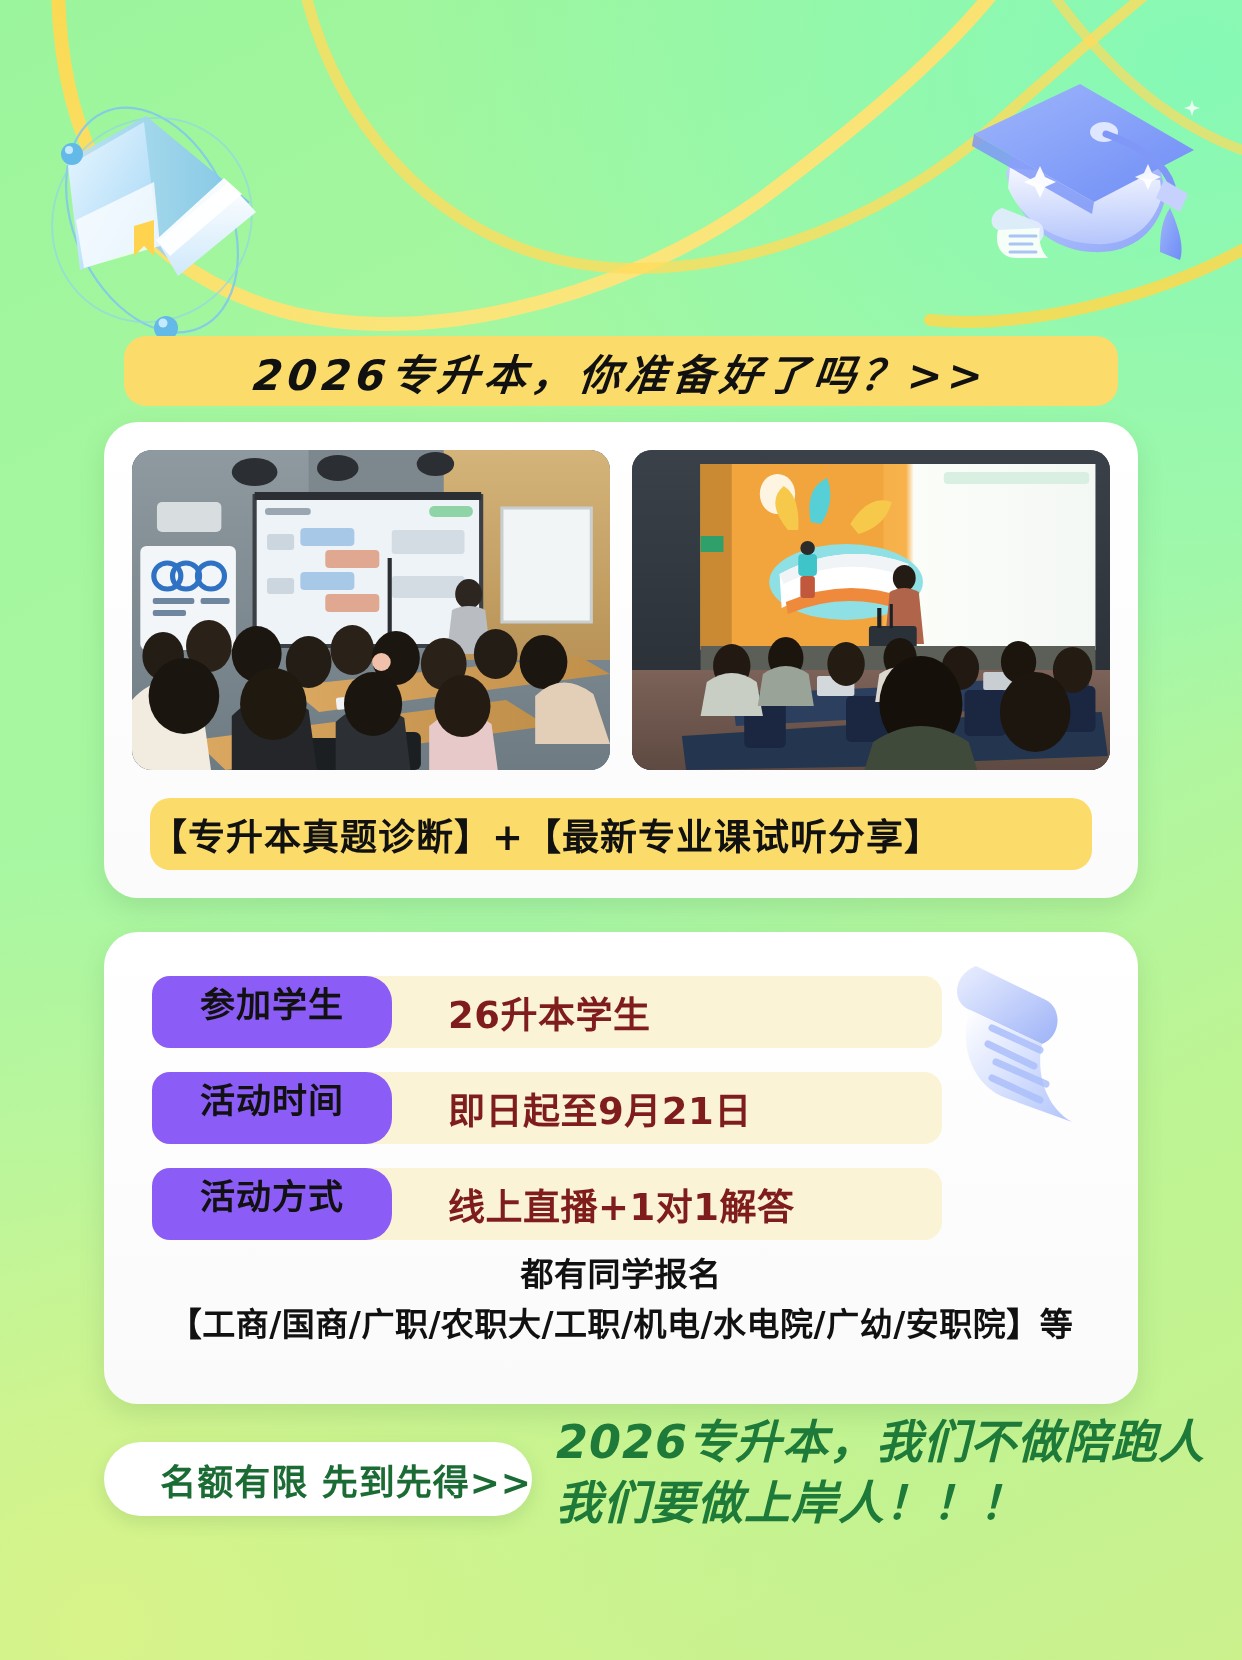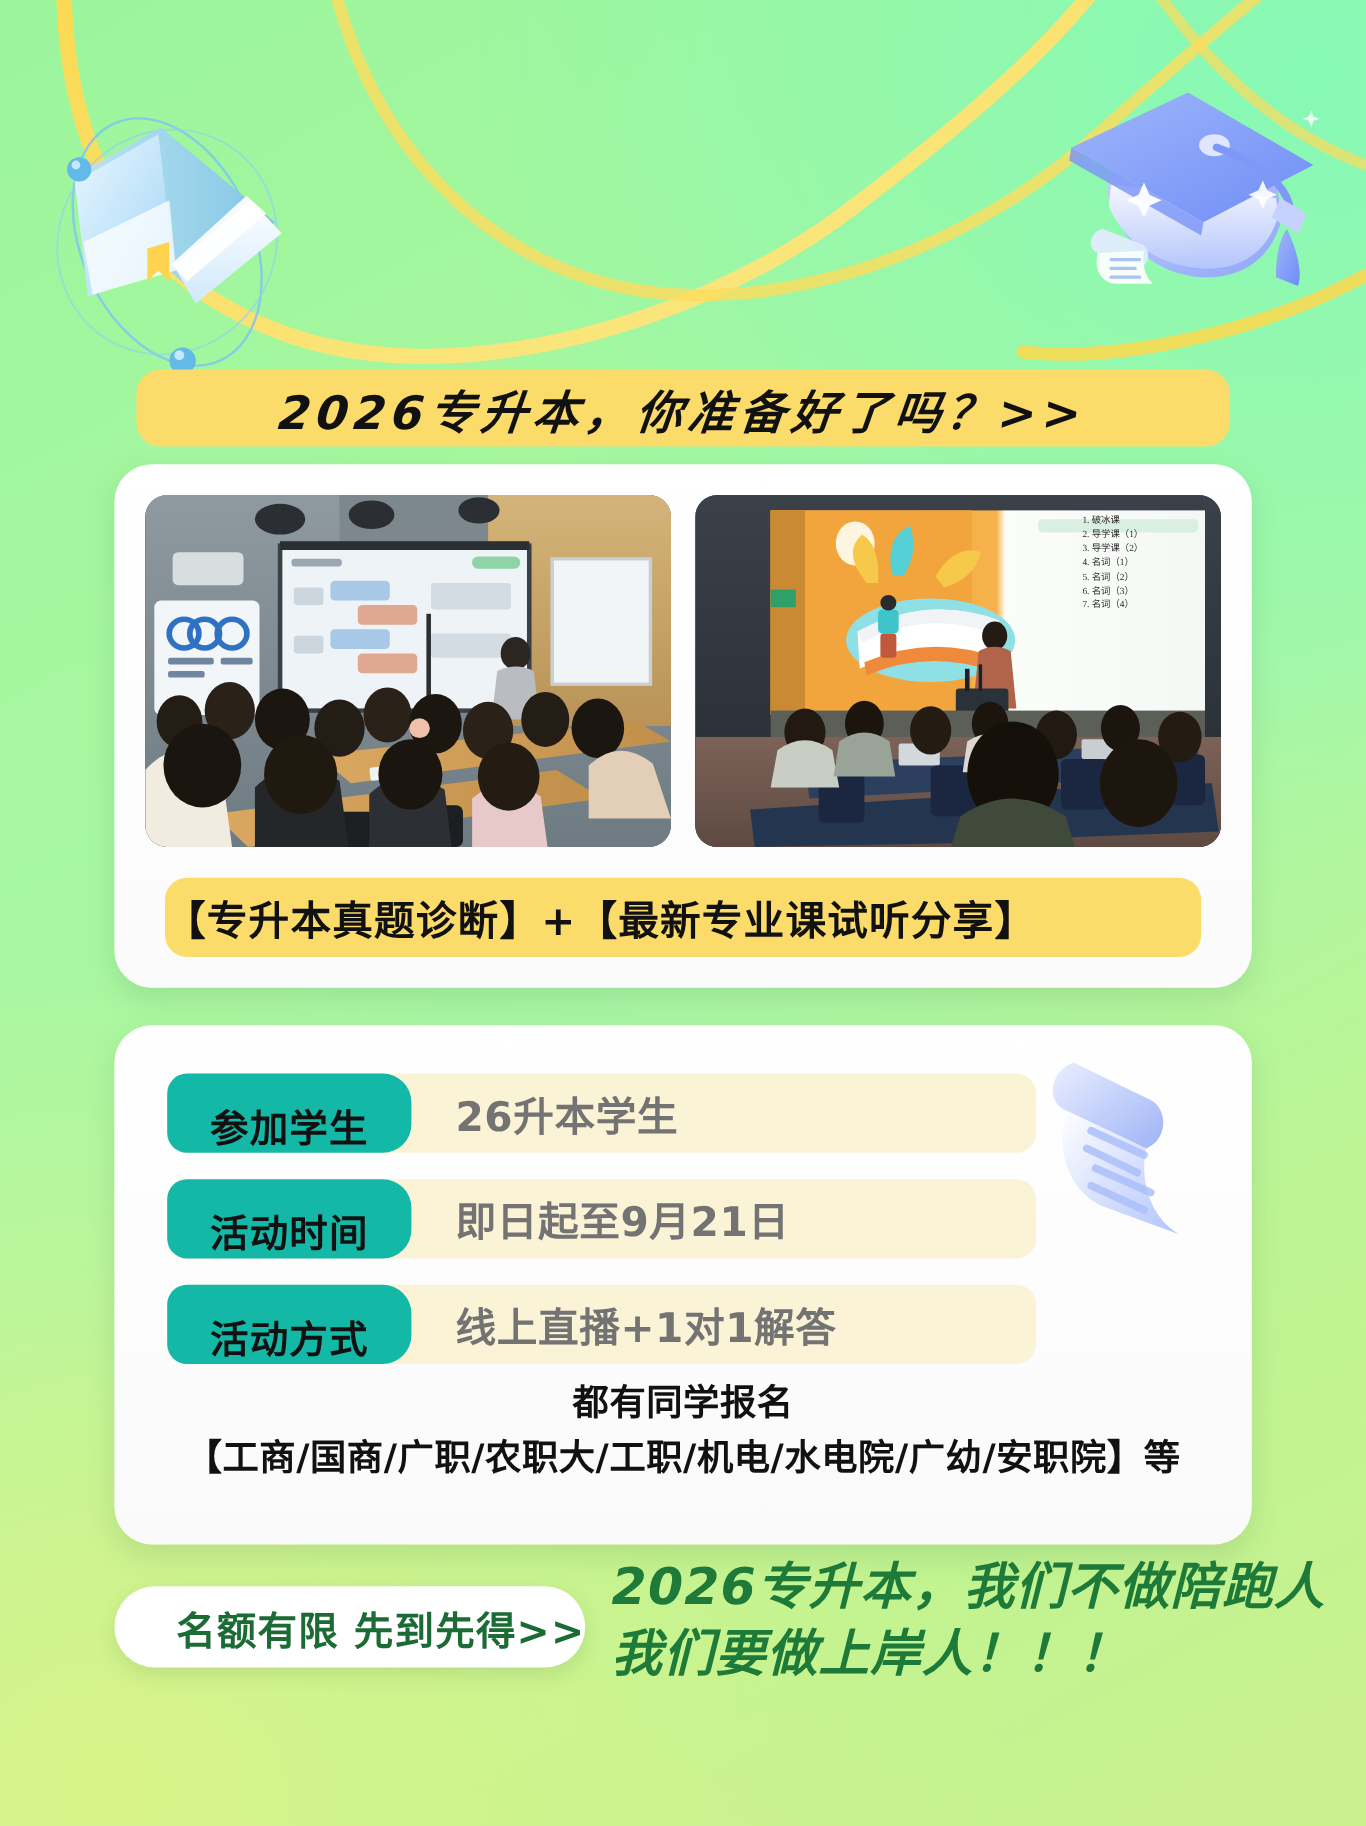--- a/index.html
+++ b/index.html
@@ -105,32 +105,32 @@
     border-radius:34px;
     box-shadow:0 10px 26px rgba(60,120,60,.16);
     z-index:5;overflow:hidden;
   }
   .rows{position:absolute;left:48px;top:44px;width:790px;}
   .row{
     position:relative;height:72px;margin-bottom:24px;
     background:#FBF3D6;border-radius:18px;display:flex;align-items:center;
   }
   .row .chip{
-    width:222px;height:72px;flex:none;
-    background:#14b8a6;border-radius:18px 26px 26px 18px;
-    display:flex;align-items:flex-end;justify-content:center;
+    width:240px;height:72px;flex:none;
+    background:#8b5cf6;border-radius:18px 26px 26px 18px;
+    display:flex;align-items:flex-start;justify-content:center;
   }
   .row .chip span{
     font-family:"DejaVu Sans","Liberation Sans",sans-serif;
     font-weight:700;font-size:35px;color:#111;letter-spacing:1px;
   }
   .row .val{
-    padding-left:40px;
-    font-family:"DejaVu Sans","Liberation Sans",sans-serif;
-    font-weight:700;font-size:37px;color:#737373;letter-spacing:.5px;
+    padding-left:56px;
+    font-family:"DejaVu Sans","Liberation Sans",sans-serif;
+    font-weight:700;font-size:37px;color:#7f1d1d;letter-spacing:.5px;
     white-space:nowrap;
   }
   .note{
     position:absolute;left:34px;right:34px;top:312px;text-align:center;
   }
   .note .nl{
     display:block;
     font-family:"DejaVu Sans","Liberation Sans",sans-serif;
     font-weight:700;font-size:33px;color:#111;line-height:1.5;
     letter-spacing:.5px;white-space:nowrap;
@@ -425,29 +425,20 @@
           <ellipse cx="258" cy="208" rx="16" ry="20" fill="#1b150e"></ellipse>
           <path d="M 238 224 q 20 -14 40 0 l 4 28 h -48 Z" fill="#dcd8cf"></path>
           <ellipse cx="316" cy="218" rx="18" ry="22" fill="#221a12"></ellipse>
           <ellipse cx="372" cy="212" rx="17" ry="21" fill="#1b150e"></ellipse>
           <ellipse cx="424" cy="220" rx="19" ry="23" fill="#241b12"></ellipse>
 
           <ellipse cx="278" cy="254" rx="40" ry="48" fill="#15100a"></ellipse>
           <path d="M 232 292 q 46 -32 92 0 l 10 34 h -112 Z" fill="#3f4a3b"></path>
           <ellipse cx="388" cy="262" rx="34" ry="40" fill="#1d160e"></ellipse>
         </svg>
-        <div class="course-list">
-          <div>1. 破冰课</div>
-          <div>2. 导学课（1）</div>
-          <div>3. 导学课（2）</div>
-          <div>4. 名词（1）</div>
-          <div>5. 名词（2）</div>
-          <div>6. 名词（3）</div>
-          <div>7. 名词（4）</div>
-        </div>
       </div>
     </div>
 
     <div class="banner-yellow">
       <span>【专升本真题诊断】+【最新专业课试听分享】</span>
     </div>
   </div>
 
   <div class="info-card">
 

